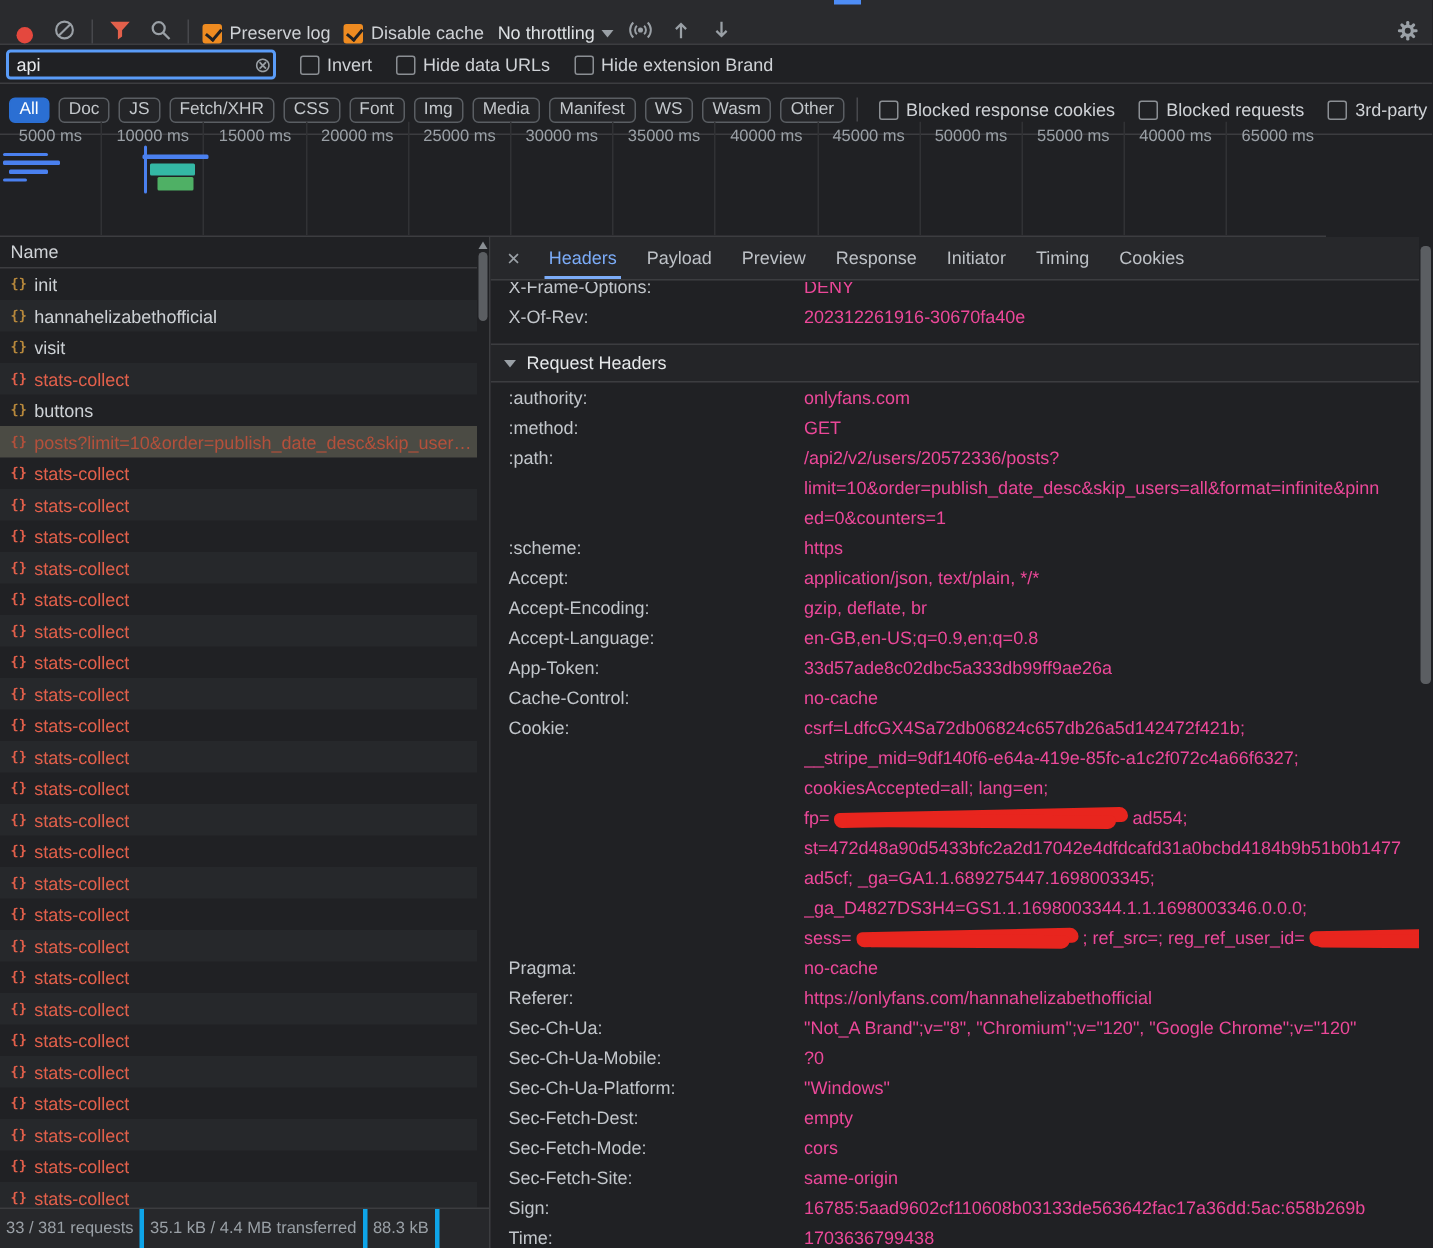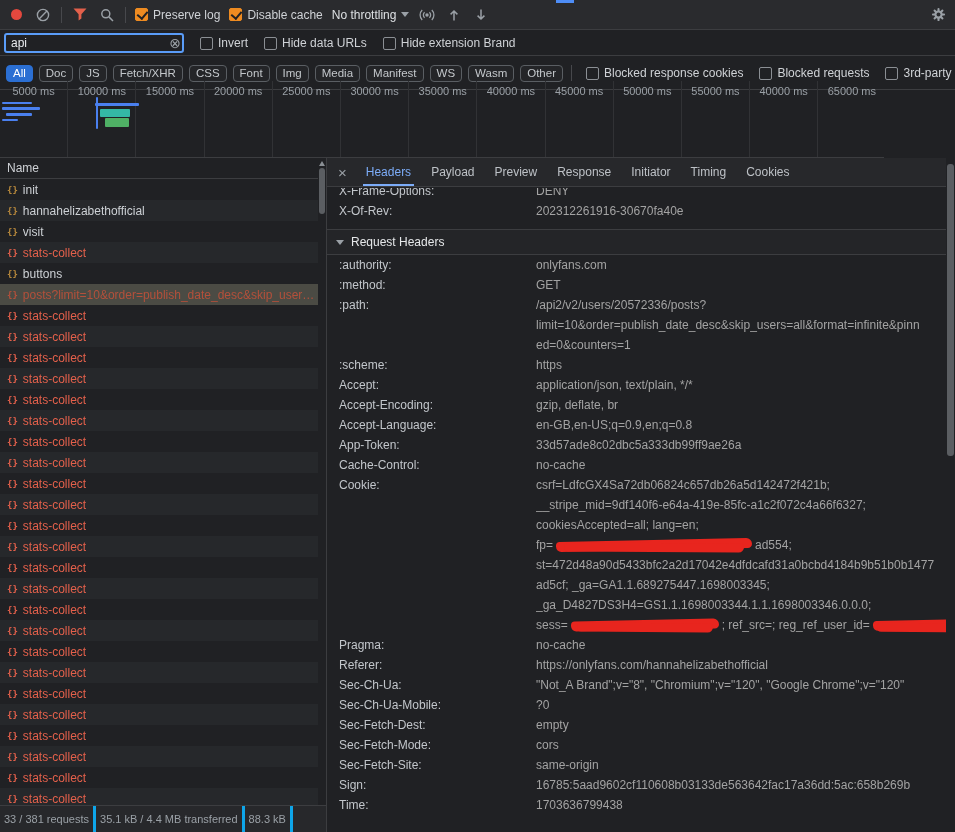--- a/index.html
+++ b/index.html
@@ -2,21 +2,21 @@
 <html style="--accent: #7cacf8; --orange: #ee8b21; --error: #e3604b; --redact: #e8251e; --chip: #2b6fd3; --focus: #5a9cf8;"><head>
 <meta charset="utf-8">
 <style>
   *{margin:0;padding:0;box-sizing:border-box}
   html,body{width:955px;height:832px;overflow:hidden;background:#202124;
     font-family:"Liberation Sans","DejaVu Sans",sans-serif;color:#dde0e3}
   .devtools{position:relative;width:955px;height:832px;background:#202124;font-size:12px}
 
   
   .toolbar{position:absolute;left:0;top:0;width:955px;height:30px;background:#2a2b2e;
-    border-bottom:1px solid #3c3d40;display:flex;align-items:center;gap:9px;padding:0 8px}
+    border-bottom:1px solid #3c3d40;display:flex;align-items:flex-end;gap:9px;padding:0 8px}
   .top-strip{position:absolute;left:556px;top:0;width:18px;height:3px;background:#4e8df6;z-index:5}
   .sep{width:1px;height:16px;background:#47484c;flex:0 0 auto}
   .record-dot{width:11px;height:11px;border-radius:50%;background:#e4483e;flex:0 0 auto;margin:0 3px}
   .tbicon{display:inline-flex;align-items:center;justify-content:center;width:18px;height:18px;flex:0 0 auto}
   .gear{margin-left:auto}
   .cb{display:inline-flex;align-items:center;gap:5px;color:#cfd2d6;white-space:nowrap;cursor:default}
   .cb .box{width:13px;height:13px;border:1px solid #8b8f94;border-radius:2px;position:relative;background:transparent;flex:0 0 auto}
   .cb.checked .box{background:var(--orange,#ee8b21);border-color:var(--orange,#ee8b21)}
   .cb.checked .box::after{content:"";position:absolute;left:3px;top:0px;width:5px;height:8px;
     border:solid #202124;border-width:0 2px 2px 0;transform:rotate(40deg)}
@@ -78,21 +78,21 @@
   .tabbar{height:29px;border-bottom:1px solid #3c3d40;background:#27282b;display:flex;align-items:center;padding-left:2px}
   .close-x{color:#9aa0a6;font-size:15px;padding:0 9px;flex:0 0 auto}
   .tabs-wrap{display:flex;height:100%}
   .tab{padding:0 10px;height:100%;display:inline-flex;align-items:center;color:#bdc1c6;position:relative;white-space:nowrap}
   .tab.active{color:var(--accent,#7cacf8)}
   .tab.active::after{content:"";position:absolute;left:7px;right:7px;bottom:0;height:2px;background:var(--accent,#7cacf8)}
   .hdr-content{position:absolute;top:30px;left:0;right:0;bottom:0;overflow:hidden}
   .hrow{display:flex;padding-left:12px;line-height:20px}
   .hrow.clipped{margin-top:-7px}
   .hname{flex:0 0 197px;color:#c2c6cb;white-space:nowrap;overflow:hidden}
-  .hval{flex:1;color:#a3a3a3;overflow:hidden}
+  .hval{flex:1;color:#ec4899;overflow:hidden}
   .hline{height:20px;white-space:nowrap;overflow:hidden}
   .section-hdr{margin-top:8px;height:26px;display:flex;align-items:center;gap:7px;padding-left:9px;
     border-top:1px solid #3c3d40;border-bottom:1px solid #3c3d40;background:#242528;color:#e6e8ea}
   .disc{width:0;height:0;border-left:4px solid transparent;border-right:4px solid transparent;border-top:5px solid #9aa0a6}
   .redact{position:relative;display:inline-block;height:10px;background:var(--redact,#e8251e);
     border-radius:8px 12px 9px 11px;vertical-align:-1px;margin:0 3px;transform:rotate(-1.2deg)}
   .redact::after{content:"";position:absolute;left:4%;top:3px;width:92%;height:9px;
     background:var(--redact,#e8251e);border-radius:10px 8px 12px 9px;transform:rotate(1.6deg)}
 
   
@@ -496,20 +496,26 @@
             <div class="hline">"Not_A Brand";v="8", "Chromium";v="120", "Google Chrome";v="120"</div>
           </div>
         </div>
         <div class="hrow">
           <span class="hname">Sec-Ch-Ua-Mobile:</span>
           <div class="hval">
             <div class="hline">?0</div>
           </div>
         </div>
         <div class="hrow">
+          <span class="hname">Sec-Ch-Ua-Platform:</span>
+          <div class="hval">
+            <div class="hline">"Windows"</div>
+          </div>
+        </div>
+        <div class="hrow">
           <span class="hname">Sec-Fetch-Dest:</span>
           <div class="hval">
             <div class="hline">empty</div>
           </div>
         </div>
         <div class="hrow">
           <span class="hname">Sec-Fetch-Mode:</span>
           <div class="hval">
             <div class="hline">cors</div>
           </div>

